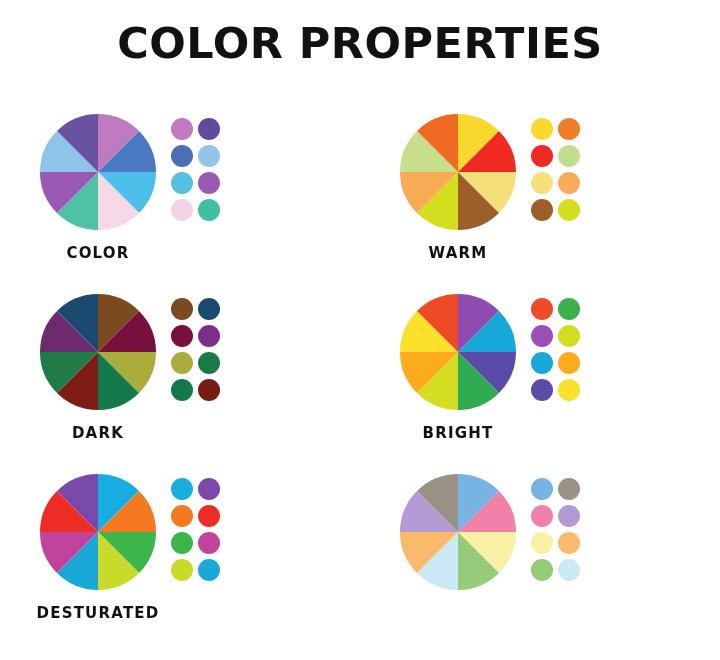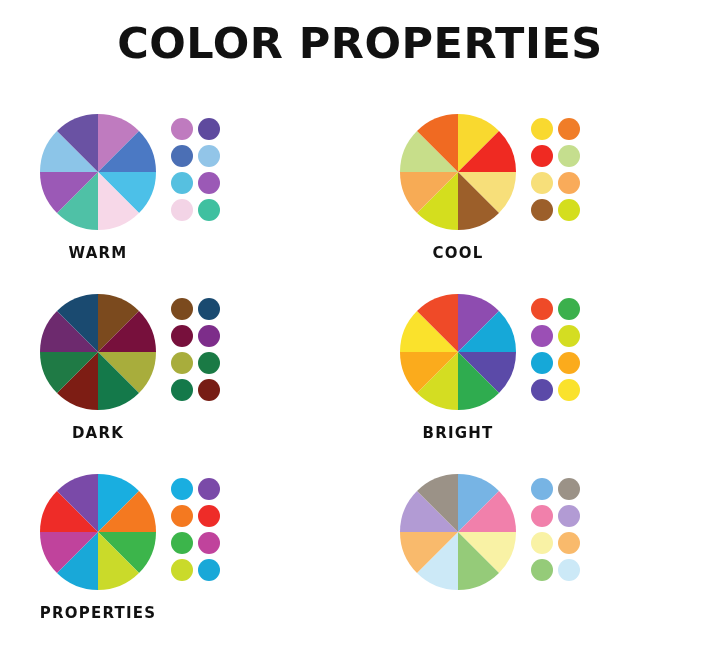--- a/index.html
+++ b/index.html
@@ -141,21 +141,21 @@
           <div class="dot-cell">
             <div class="dot" style="background: rgb(155, 89, 182);"></div>
           </div>
           <div class="dot-cell">
             <div class="dot" style="background: rgb(243, 212, 230);"></div>
           </div>
           <div class="dot-cell">
             <div class="dot" style="background: rgb(63, 192, 160);"></div>
           </div>
         </div>
-        <div class="group-label">WARM</div>
+        <div class="group-label">COLOR</div>
       </div>
     </div>
     <div class="group">
       <div class="group-inner">
         <div class="wheel-wrap">
           <svg viewBox="0 0 120 120" class="wheel-svg">
             <path d="M 60 60 L 60.000 2.000 A 58 58 0 0 1 101.012 18.988 Z" fill="#f9d92f"></path>
             <path d="M 60 60 L 101.012 18.988 A 58 58 0 0 1 118.000 60.000 Z" fill="#ef2a22"></path>
             <path d="M 60 60 L 118.000 60.000 A 58 58 0 0 1 101.012 101.012 Z" fill="#f7df7a"></path>
             <path d="M 60 60 L 101.012 101.012 A 58 58 0 0 1 60.000 118.000 Z" fill="#9c5f2a"></path>
@@ -184,21 +184,21 @@
           <div class="dot-cell">
             <div class="dot" style="background: rgb(249, 171, 90);"></div>
           </div>
           <div class="dot-cell">
             <div class="dot" style="background: rgb(156, 95, 42);"></div>
           </div>
           <div class="dot-cell">
             <div class="dot" style="background: rgb(212, 222, 30);"></div>
           </div>
         </div>
-        <div class="group-label">COOL</div>
+        <div class="group-label">WARM</div>
       </div>
     </div>
     <div class="group">
       <div class="group-inner">
         <div class="wheel-wrap">
           <svg viewBox="0 0 120 120" class="wheel-svg">
             <path d="M 60 60 L 60.000 2.000 A 58 58 0 0 1 101.012 18.988 Z" fill="#7b4a1e"></path>
             <path d="M 60 60 L 101.012 18.988 A 58 58 0 0 1 118.000 60.000 Z" fill="#77103c"></path>
             <path d="M 60 60 L 118.000 60.000 A 58 58 0 0 1 101.012 101.012 Z" fill="#a8ad3c"></path>
             <path d="M 60 60 L 101.012 101.012 A 58 58 0 0 1 60.000 118.000 Z" fill="#14794a"></path>
@@ -313,21 +313,21 @@
           <div class="dot-cell">
             <div class="dot" style="background: rgb(192, 67, 156);"></div>
           </div>
           <div class="dot-cell">
             <div class="dot" style="background: rgb(202, 218, 42);"></div>
           </div>
           <div class="dot-cell">
             <div class="dot" style="background: rgb(25, 168, 216);"></div>
           </div>
         </div>
-        <div class="group-label">PROPERTIES</div>
+        <div class="group-label">DESTURATED</div>
       </div>
     </div>
     <div class="group">
       <div class="group-inner">
         <div class="wheel-wrap">
           <svg viewBox="0 0 120 120" class="wheel-svg">
             <path d="M 60 60 L 60.000 2.000 A 58 58 0 0 1 101.012 18.988 Z" fill="#77b4e4"></path>
             <path d="M 60 60 L 101.012 18.988 A 58 58 0 0 1 118.000 60.000 Z" fill="#f180ab"></path>
             <path d="M 60 60 L 118.000 60.000 A 58 58 0 0 1 101.012 101.012 Z" fill="#f9f2a5"></path>
             <path d="M 60 60 L 101.012 101.012 A 58 58 0 0 1 60.000 118.000 Z" fill="#95cb79"></path>

